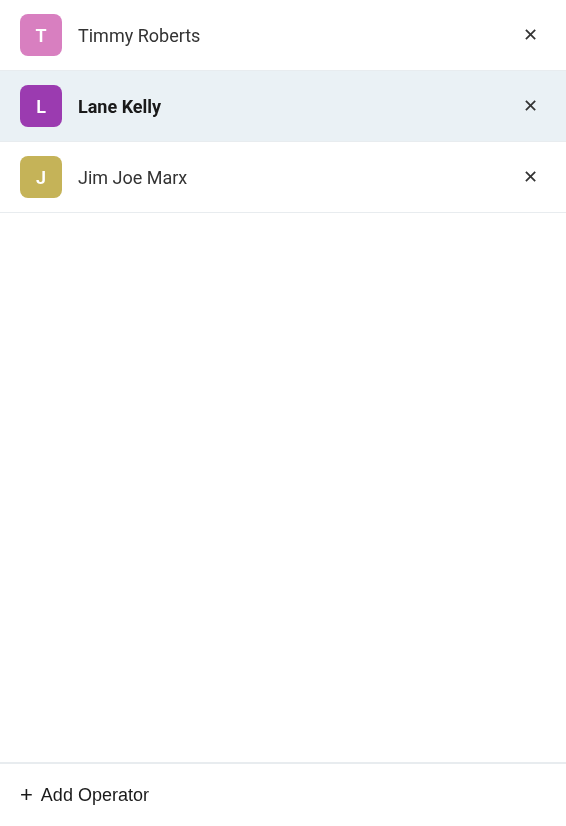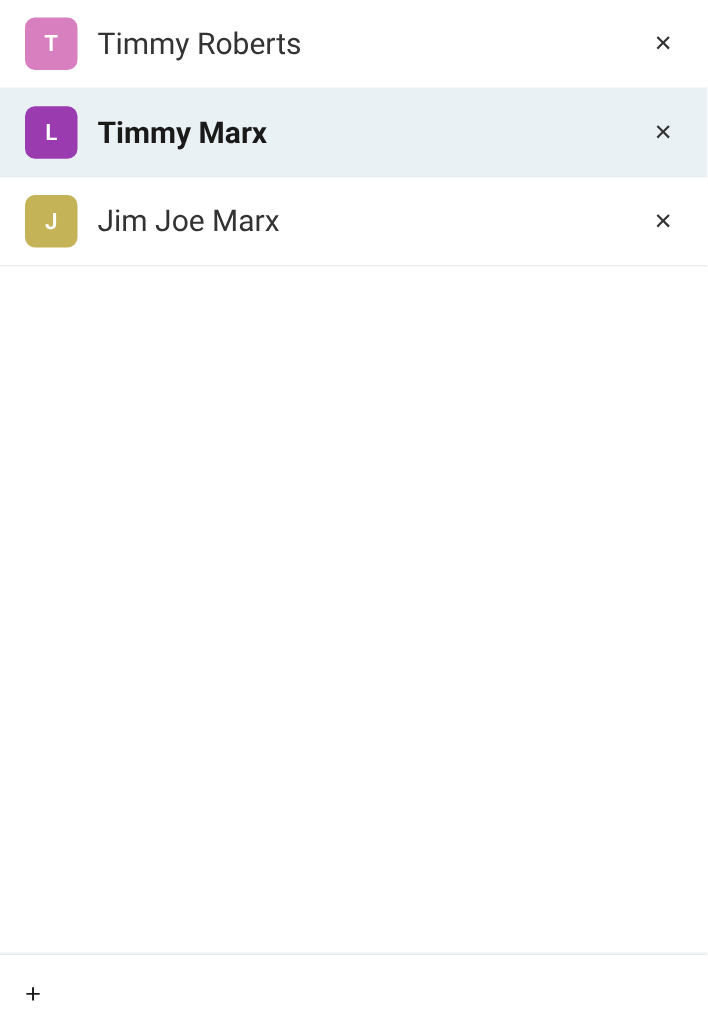--- a/index.html
+++ b/index.html
@@ -58,21 +58,21 @@
     .avatar-l {
       background: #9b3bb0;
     }
 
     .avatar-j {
       background: #c5b358;
     }
 
     .operator-name {
       flex: 1;
-      font-size: 24px;
+      font-size: 18px;
       color: #333333;
     }
 
     .operator-row.highlighted .operator-name {
       font-weight: 700;
       color: #1a1a1a;
     }
 
     .remove-btn {
       background: none;
@@ -126,33 +126,34 @@
       <span>T</span>
     </div>
     <span class="operator-name">Timmy Roberts</span>
     <button class="remove-btn" title="Remove Timmy Roberts">✕</button>
   </div>
 
   <div class="operator-row highlighted">
     <div class="avatar avatar-l">
       <span>L</span>
     </div>
-    <span class="operator-name">Timmy Marx</span>
+    <span class="operator-name">Lane Kelly</span>
     <button class="remove-btn" title="Remove Lane Marx">✕</button>
   </div>
 
   <div class="operator-row">
     <div class="avatar avatar-j">
       <span>J</span>
     </div>
     <span class="operator-name">Jim Joe Marx</span>
     <button class="remove-btn" title="Remove Jim Joe Kelly">✕</button>
   </div>
 
   <div class="spacer"></div>
 
 </div>
 
 <div class="add-operator-bar">
   <button class="add-operator-btn">
     <span class="add-icon">+</span>
+    <span>Add Operator</span>
   </button>
 </div>
 
 </body></html>

